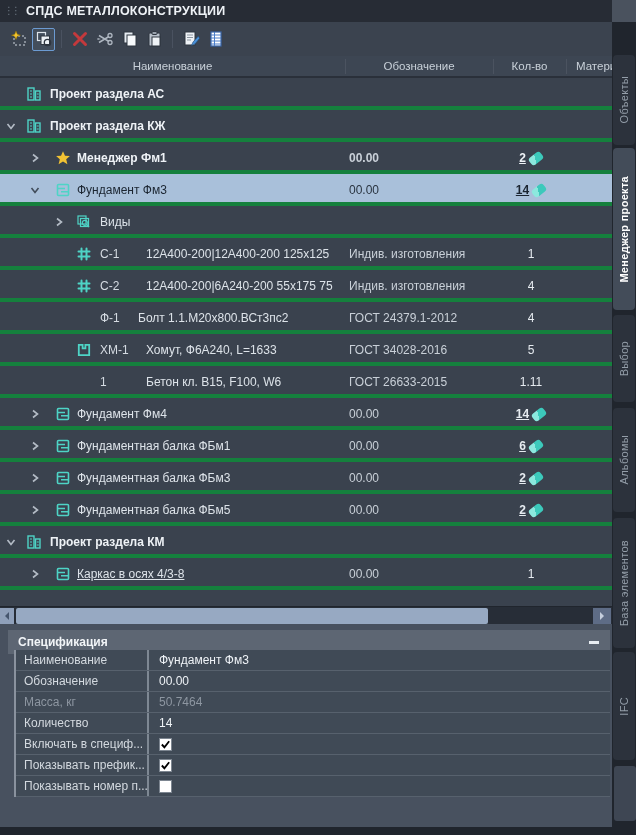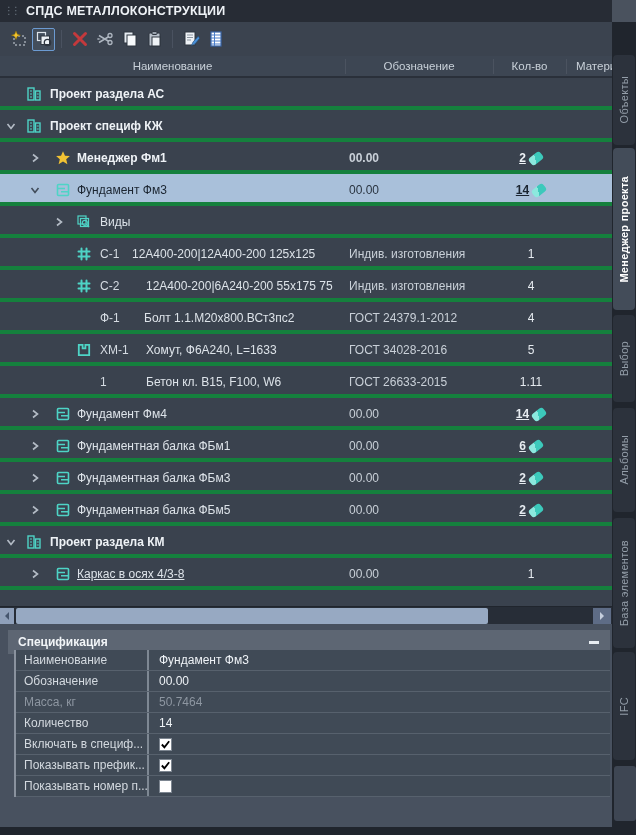--- a/index.html
+++ b/index.html
@@ -188,21 +188,21 @@
             <path d="M1.5 3 L5 7.5 L8.5 3" fill="none" stroke="currentColor" stroke-width="1.6"></path>
           </svg>
         </span>
         <span class="ticon" style="left: 26px;">
           <svg viewBox="0 0 16 16">
             <rect x="2" y="2" width="6" height="12" fill="none" stroke="#4ed4c6" stroke-width="1.4"></rect>
             <rect x="9.5" y="5" width="4.5" height="9" fill="none" stroke="#4ed4c6" stroke-width="1.4"></rect>
             <path d="M4 5 h2 M4 8 h2 M4 11 h2 M10.8 8 h2 M10.8 11 h2" stroke="#4ed4c6" stroke-width="1"></path>
           </svg>
         </span>
-        <span class="tname" style="left: 50px;">Проект специф КЖ</span>
+        <span class="tname" style="left: 50px;">Проект раздела КЖ</span>
       </div>
       <div class="trow bold">
         <span class="chev" style="left: 30px;">
           <svg viewBox="0 0 10 10">
             <path d="M3 1.5 L7.5 5 L3 8.5" fill="none" stroke="currentColor" stroke-width="1.6"></path>
           </svg>
         </span>
         <span class="ticon" style="left: 55px;">
           <svg viewBox="0 0 16 16">
             <path d="M8 1.2 L10 5.8 L14.9 6.1 L11.2 9.3 L12.4 14.3 L8 11.6 L3.6 14.3 L4.8 9.3 L1.1 6.1 L6 5.8 Z" fill="#f2c233"></path>
@@ -250,42 +250,42 @@
         </span>
         <span class="tname" style="left: 100px;">Виды</span>
       </div>
       <div class="trow">
         <span class="ticon" style="left: 76px;">
           <svg viewBox="0 0 16 16">
             <path d="M5.5 2.5 V13.5 M10.5 2.5 V13.5 M2.5 5.5 H13.5 M2.5 10.5 H13.5" stroke="#4ed4c6" stroke-width="2" stroke-linecap="round"></path>
           </svg>
         </span>
         <span class="pos" style="left: 100px;">С-1</span>
-        <span class="tname" style="left: 132px;">12А400-200|12А400-200 125х125</span>
+        <span class="tname" style="left: 146px;">12А400-200|12А400-200 125х125</span>
         <span class="desig">Индив. изготовления</span>
         <span class="cnt">
           <span class="num">1</span>
         </span>
       </div>
       <div class="trow">
         <span class="ticon" style="left: 76px;">
           <svg viewBox="0 0 16 16">
             <path d="M5.5 2.5 V13.5 M10.5 2.5 V13.5 M2.5 5.5 H13.5 M2.5 10.5 H13.5" stroke="#4ed4c6" stroke-width="2" stroke-linecap="round"></path>
           </svg>
         </span>
         <span class="pos" style="left: 100px; text-align: center;">С-2</span>
         <span class="tname" style="left: 146px;">12А400-200|6А240-200 55х175 75</span>
         <span class="desig">Индив. изготовления</span>
         <span class="cnt">
           <span class="num">4</span>
         </span>
       </div>
       <div class="trow">
         <span class="pos" style="left: 100px;">Ф-1</span>
-        <span class="tname" style="left: 144px;">Болт 1.1.М20х800.ВСт3пс2</span>
+        <span class="tname" style="left: 138px;">Болт 1.1.М20х800.ВСт3пс2</span>
         <span class="desig">ГОСТ 24379.1-2012</span>
         <span class="cnt">
           <span class="num">4</span>
         </span>
       </div>
       <div class="trow">
         <span class="ticon" style="left: 76px;">
           <svg viewBox="0 0 16 16">
             <path d="M2.8 2.8 h3.8 v3.6 h2.8 v-3.6 h3.8 v10.4 h-10.4 z" fill="none" stroke="#4ed4c6" stroke-width="1.8"></path>
           </svg>

